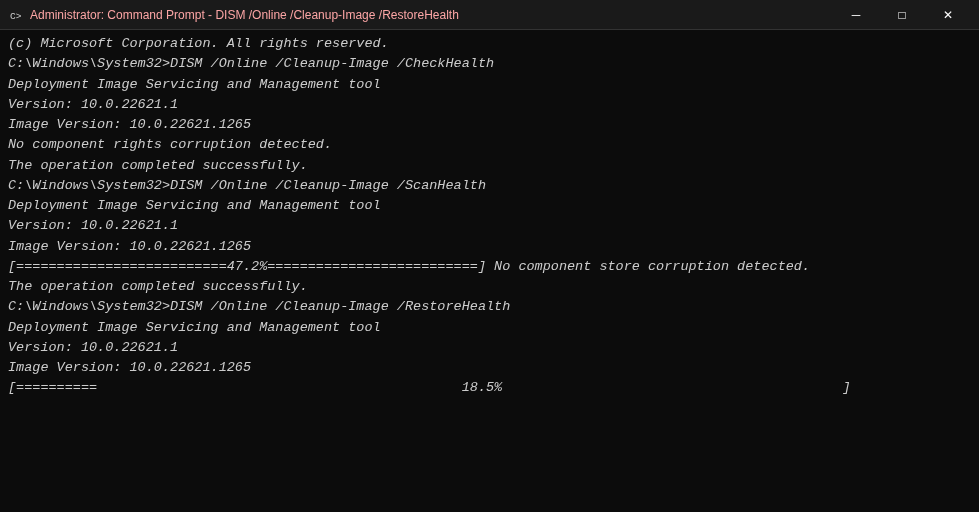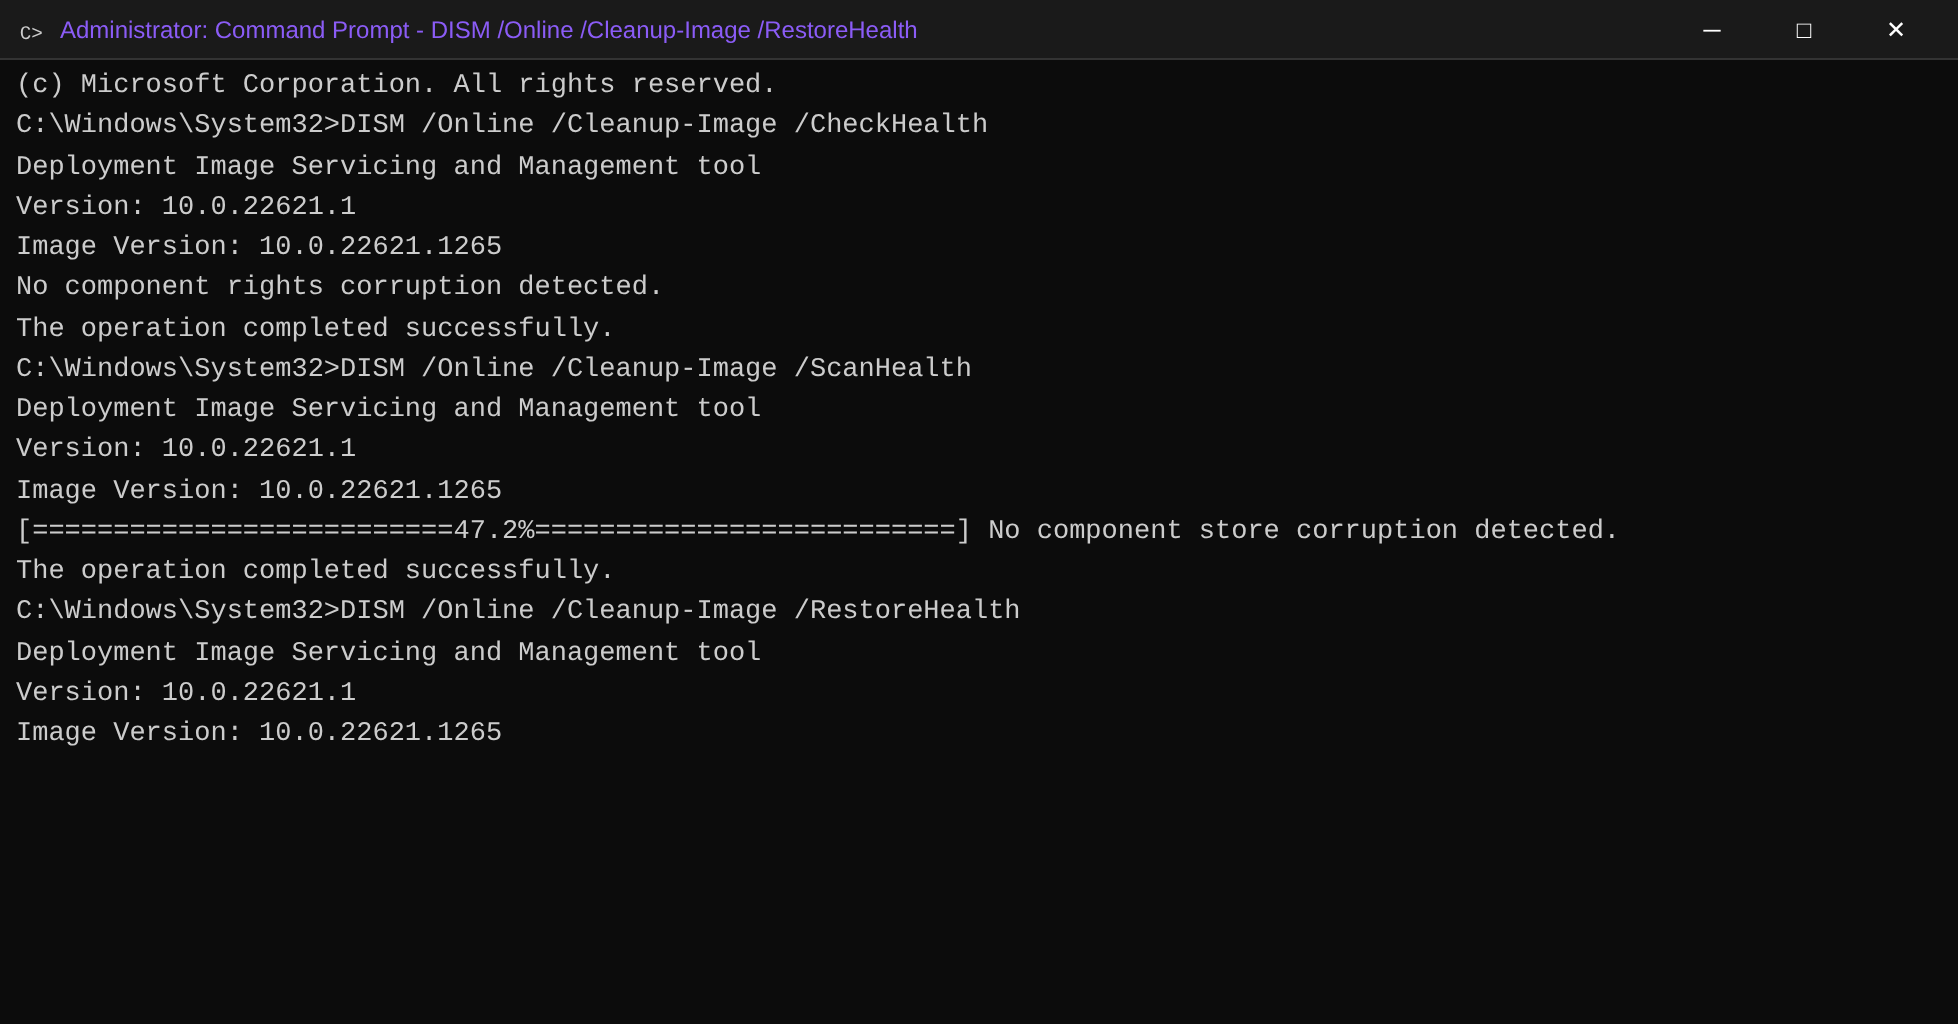--- a/index.html
+++ b/index.html
@@ -41,21 +41,21 @@
       align-items: center;
       justify-content: center;
     }
 
     .title-bar-icon svg {
       width: 14px;
       height: 14px;
     }
 
     .title-bar-text {
-      color: #8b5cf6;
+      color: #fca5a5;
       font-size: 12px;
       font-family: 'Segoe UI', Arial, sans-serif;
     }
 
     .title-bar-controls {
       display: flex;
       gap: 0;
     }
 
     .title-bar-btn {
@@ -76,20 +76,21 @@
       height: calc(512px - 30px);
       overflow: hidden;
       color: #cccccc;
       font-size: 13.5px;
       line-height: 1.5;
     }
 
     .terminal-line {
       white-space: pre;
       font-family: 'Courier New', Courier, monospace;
+      font-style: italic;
     }
 
     .progress-line {
       color: #cccccc;
       white-space: pre;
       font-family: 'Courier New', Courier, monospace;
     }
   </style>
 </head>
 <body>
@@ -134,13 +135,14 @@
     <div class="terminal-line">[==========================47.2%==========================] No component store corruption detected.</div>
     <div class="terminal-line">The operation completed successfully.</div>
     <div class="terminal-line"></div>
     <div class="terminal-line">C:\Windows\System32&gt;DISM /Online /Cleanup-Image /RestoreHealth</div>
     <div class="terminal-line"></div>
     <div class="terminal-line">Deployment Image Servicing and Management tool</div>
     <div class="terminal-line">Version: 10.0.22621.1</div>
     <div class="terminal-line"></div>
     <div class="terminal-line">Image Version: 10.0.22621.1265</div>
     <div class="terminal-line"></div>
+    <div class="terminal-line progress-line">[==========                                             18.5%                                          ]</div>
   </div>
 
 </body></html>

